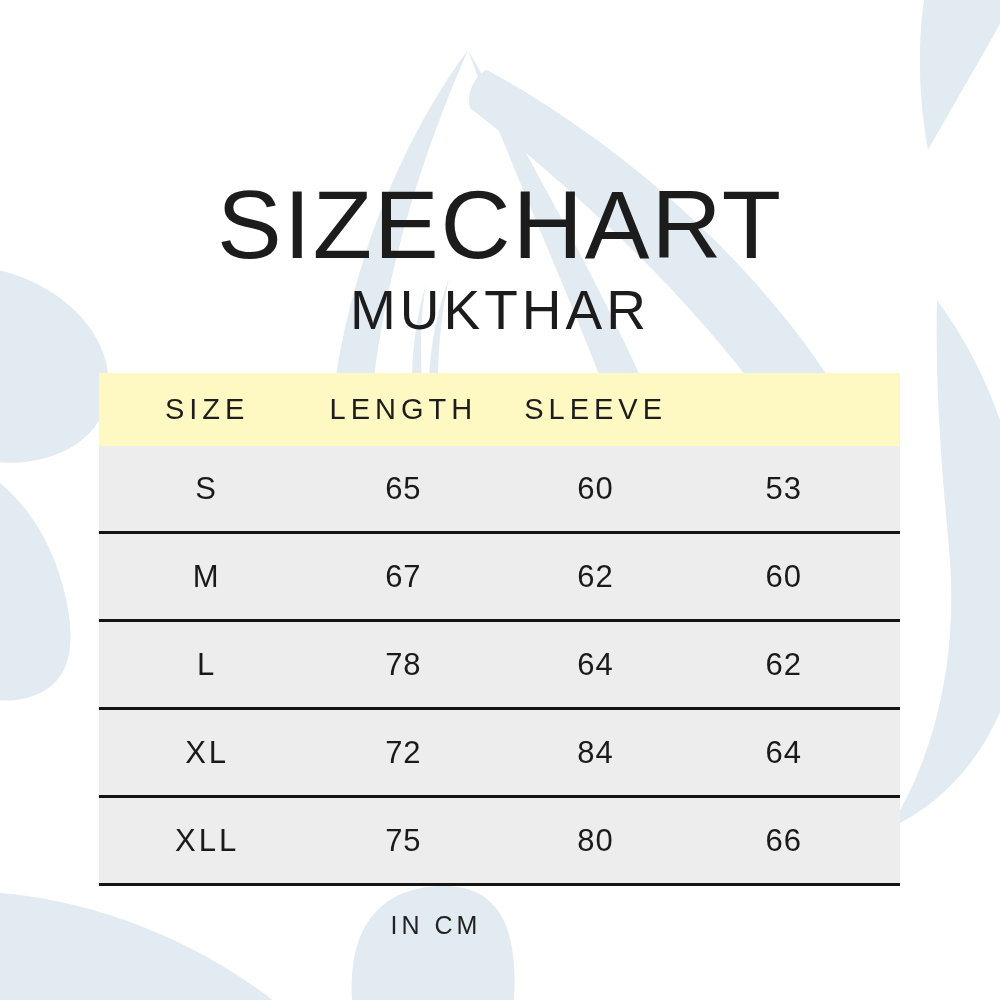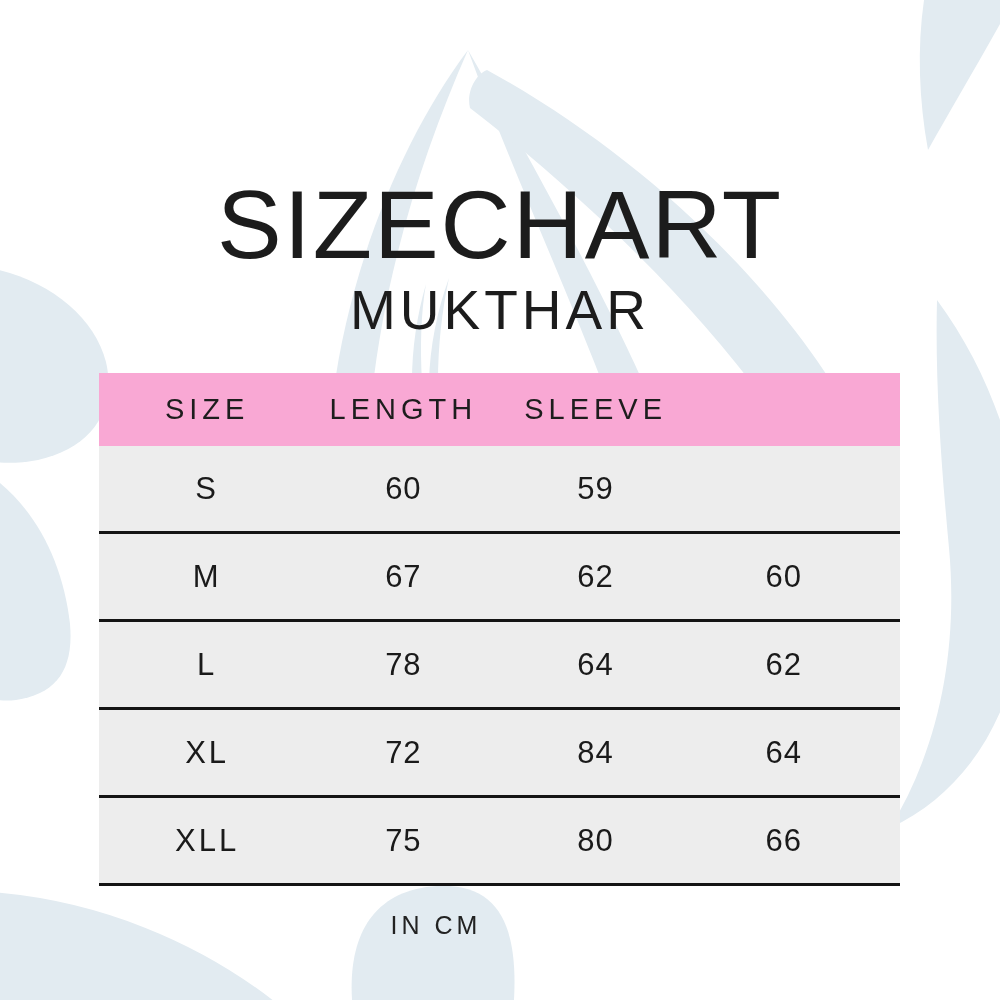--- a/index.html
+++ b/index.html
@@ -10,21 +10,21 @@
     color:#1b1b1b;
   }
   .flower { position:absolute; left:0; top:0; width:1000px; height:1000px; }
 
   .title-block { position:absolute; top:176px; left:0; width:1000px; text-align:center; }
   .title { font-size:97px; line-height:1; letter-spacing:2px; font-weight:400; color:#1c1c1c; }
   .subtitle { font-size:55px; line-height:1; letter-spacing:4px; margin-top:10px; color:#1c1c1c;text-align:center; }
 
   .size-table { position:absolute; left:99px; top:373px; width:801px; }
   .thead {
-    height:73px; background:#f9a8d4;
+    height:73px; background:#fef9c3;
     display:grid; grid-template-columns:27% 22% 26% 21%;
     align-items:center;
   }
   .th { text-align:center; font-size:29px; letter-spacing:5px; color:#1d1d1d; }
   .row {
     height:85px; background:#ededed;
     border-bottom:3px solid #141414;
     display:grid; grid-template-columns:27% 22% 26% 21%;
     align-items:center;
   }
@@ -74,22 +74,23 @@
 
   <div class="size-table">
     <div class="thead">
       <div class="th">SIZE</div>
       <div class="th">LENGTH</div>
       <div class="th">SLEEVE</div>
     </div>
 
     <div class="row">
       <div class="td size-cell">S</div>
+      <div class="td">65</div>
       <div class="td">60</div>
-      <div class="td">59</div>
+      <div class="td">53</div>
     </div>
 
     <div class="row">
       <div class="td size-cell">M</div>
       <div class="td">67</div>
       <div class="td">62</div>
       <div class="td">60</div>
     </div>
 
     <div class="row">

